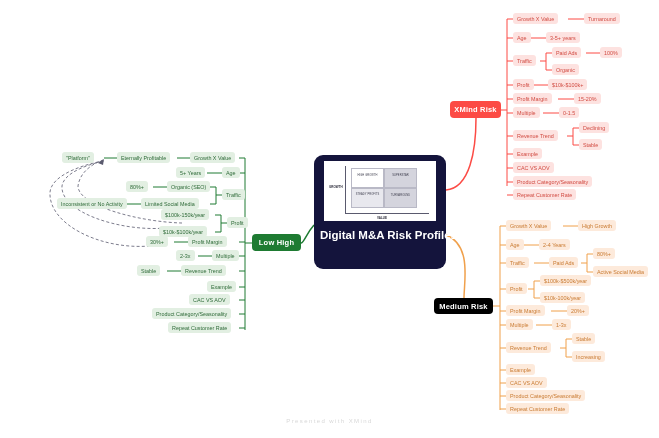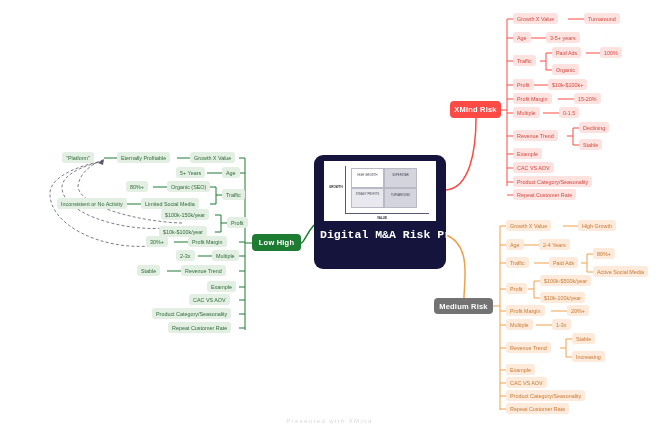--- a/index.html
+++ b/index.html
@@ -40,31 +40,31 @@
   #central .matrix .quad{position:absolute;border:1px solid #b9b9c6;box-sizing:border-box;}
   #central .matrix .q1{left:26px;top:6px;width:33px;height:20px;background:#ffffff;}
   #central .matrix .q2{left:59px;top:6px;width:33px;height:20px;background:#d4d4dd;}
   #central .matrix .q3{left:26px;top:26px;width:33px;height:20px;background:#e8e8ee;}
   #central .matrix .q4{left:59px;top:26px;width:33px;height:20px;background:#d4d4dd;}
   #central .matrix .lbl{position:absolute;font-size:2.6px;color:#3a3a4a;text-align:center;letter-spacing:.1px;}
   #central .matrix .ylab{position:absolute;left:4px;top:24px;font-size:3px;color:#2a2a38;font-weight:bold;}
   #central .matrix .xlab{position:absolute;left:52px;bottom:0px;font-size:3px;color:#2a2a38;font-weight:bold;}
   #central .ctitle{
     color:#ffffff;font-size:11.5px;font-weight:bold;
-    text-align:center;margin-top:7px;line-height:1.25;width:120px;font-family:Liberation Mono, monospace;
+    text-align:center;margin-top:7px;line-height:1.25;width:120px;
   }
 
   
   .badge{
     position:absolute;border-radius:4px;color:#ffffff;font-weight:bold;
     font-size:7.5px;display:flex;align-items:center;justify-content:center;
     z-index:5;letter-spacing:.2px;
   }
   #badge-high{left:450px;top:101px;width:51px;height:17px;background:#fc4b45;}
-  #badge-medium{left:434px;top:298px;width:59px;height:16px;background:#737373;}
+  #badge-medium{left:434px;top:298px;width:59px;height:16px;background:#000000;}
   #badge-low{left:252px;top:234px;width:49px;height:17px;background:#1e7b32;}
 
   
   .sub{
     position:absolute;font-size:5.4px;border-radius:3px;
     padding:2.6px 4px;z-index:4;
     display:flex;align-items:center;justify-content:center;
   }
   .sub.high{background:#fde2e0;color:#d14b42;}
   .sub.medium{background:#fdeadb;color:#c97b32;}

